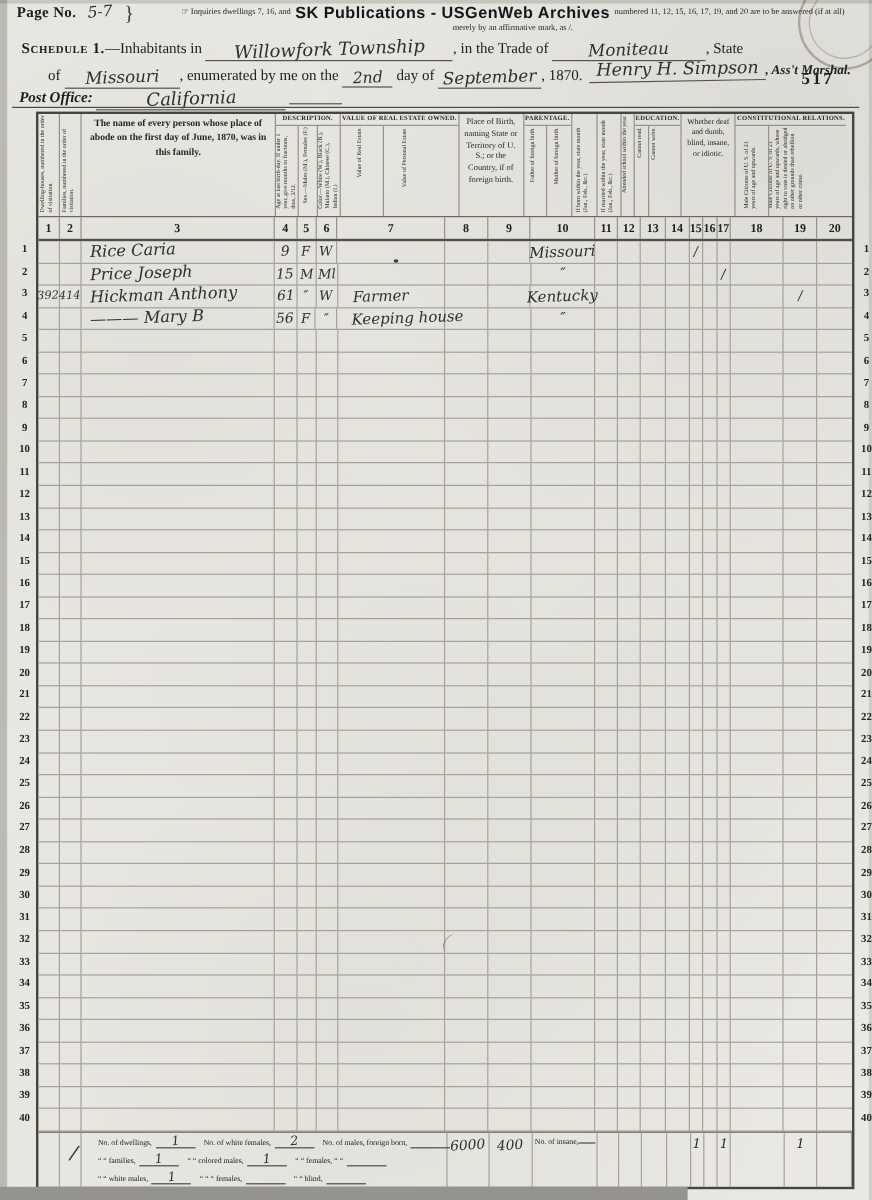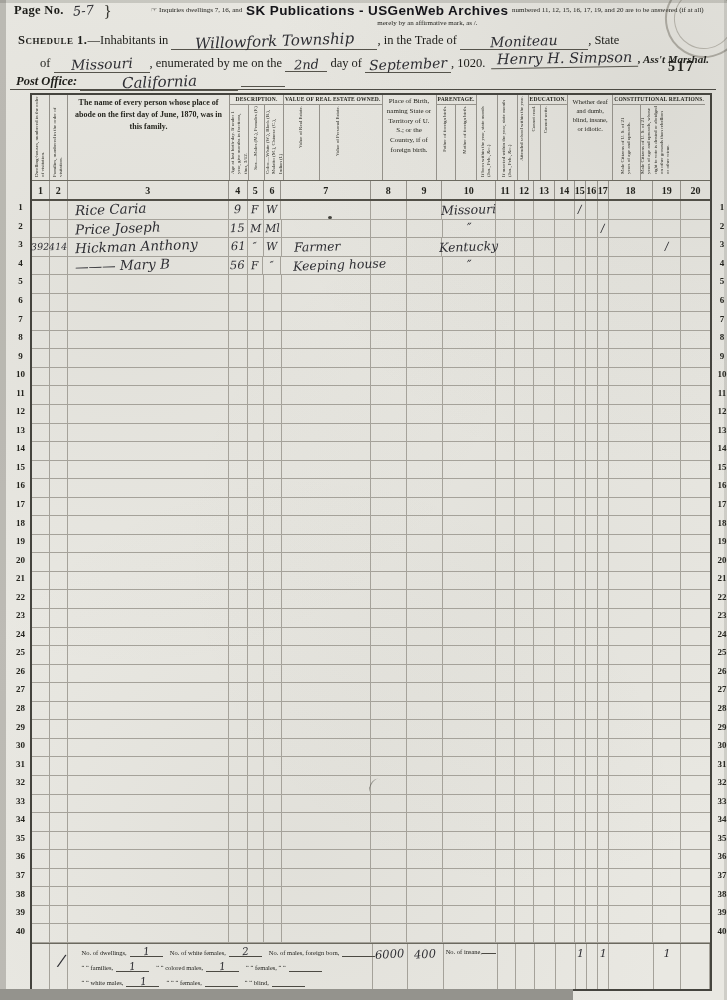--- a/index.html
+++ b/index.html
@@ -144,21 +144,21 @@
   <div class="hdr-line2">
     <span class="sc">Schedule 1.</span><span>—Inhabitants in</span>
     <span class="slot slot-township"><span class="hw">Willowfork Township</span></span><span>, in the Trade of</span>
     <span class="slot slot-county"><span class="hw">Moniteau</span></span><span>, State</span>
   </div>
   <div class="hdr-line3">
     <span>of</span>
     <span class="slot slot-state"><span class="hw">Missouri</span></span><span>, enumerated by me on the</span>
     <span class="slot slot-day"><span class="hw">2nd</span></span>
     <span>day of</span>
-    <span class="slot slot-month"><span class="hw">September</span></span><span>, 1020.</span>
+    <span class="slot slot-month"><span class="hw">September</span></span><span>, 1870.</span>
   </div>
   <div class="sheet-number">517</div>
 
   <div class="hdr-line4">
     <span class="post-office-label">Post Office:</span>
     <span class="slot slot-po"><span class="hw">California</span></span>
     <span class="slot slot-po2"></span>
   </div>
   <div class="signature-block">
     <span class="hw sig-name">Henry H. Simpson</span><span class="sig-title">, Ass't Marshal.</span>

